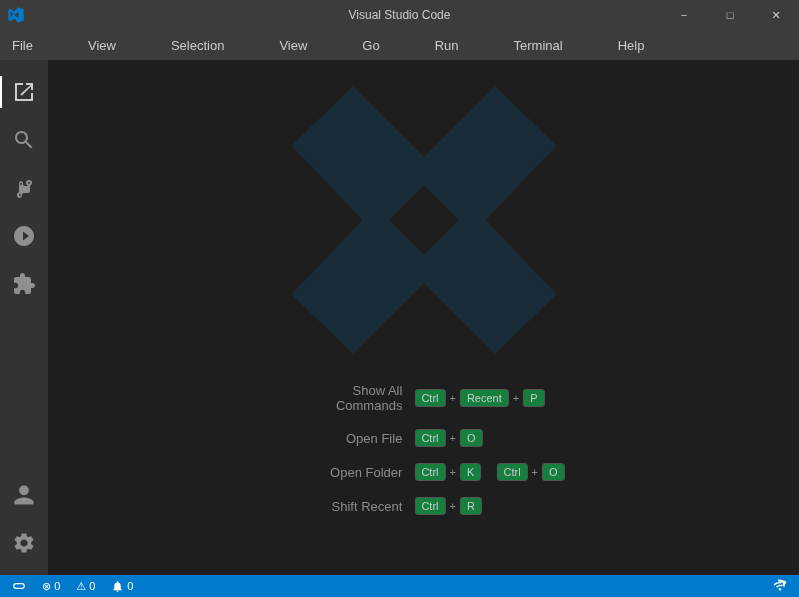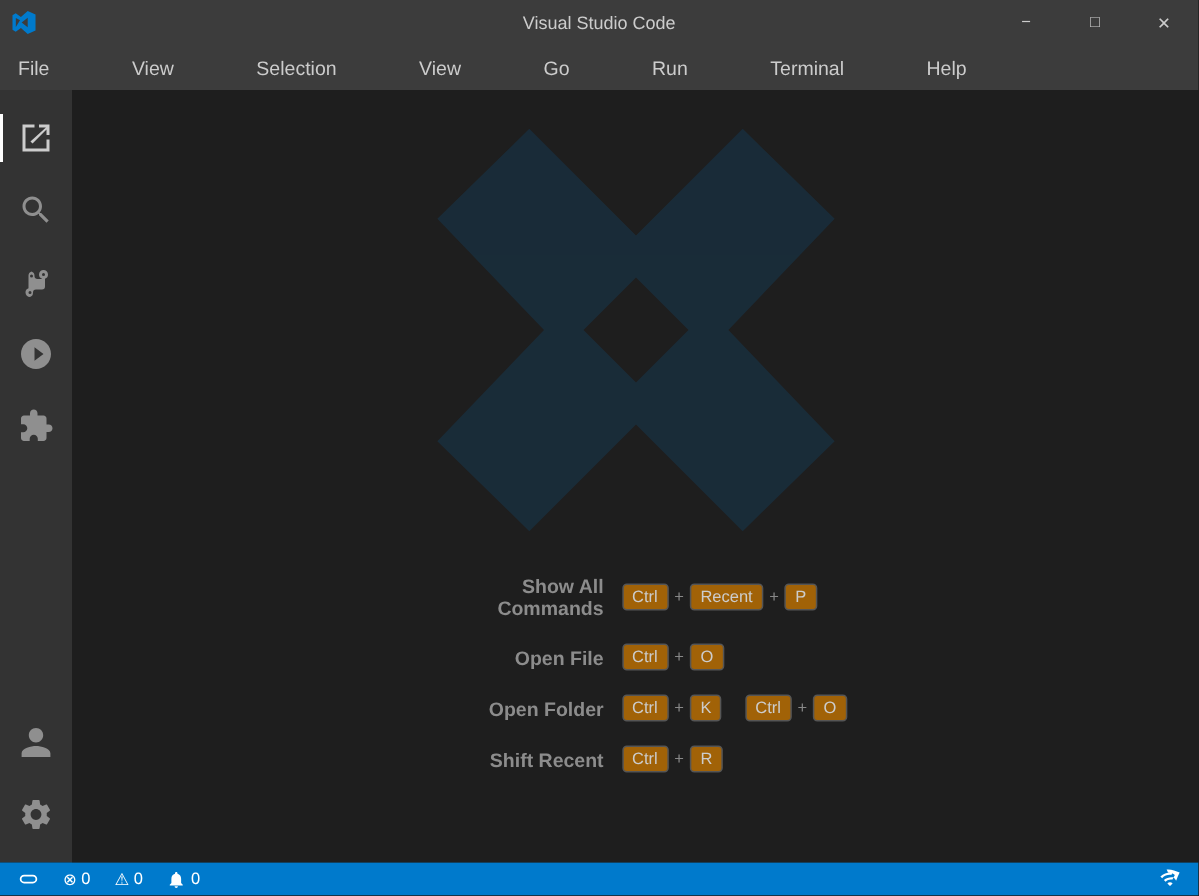--- a/index.html
+++ b/index.html
@@ -156,29 +156,28 @@
     .shortcut-row {
       display: flex;
       align-items: center;
       gap: 12px;
     }
     .shortcut-label {
       text-align: right;
       width: 120px;
       color: #8c8c8c;
       font-size: 13px;
-      font-weight: bold;
     }
     .shortcut-keys {
       display: flex;
       align-items: center;
       gap: 4px;
     }
     .key {
-      background: #a16207;
+      background: #15803d;
       border: 1px solid #555;
       border-radius: 3px;
       padding: 2px 6px;
       font-size: 11px;
       color: #cccccc;
     }
     .key-sep {
       color: #888;
       font-size: 11px;
     }

